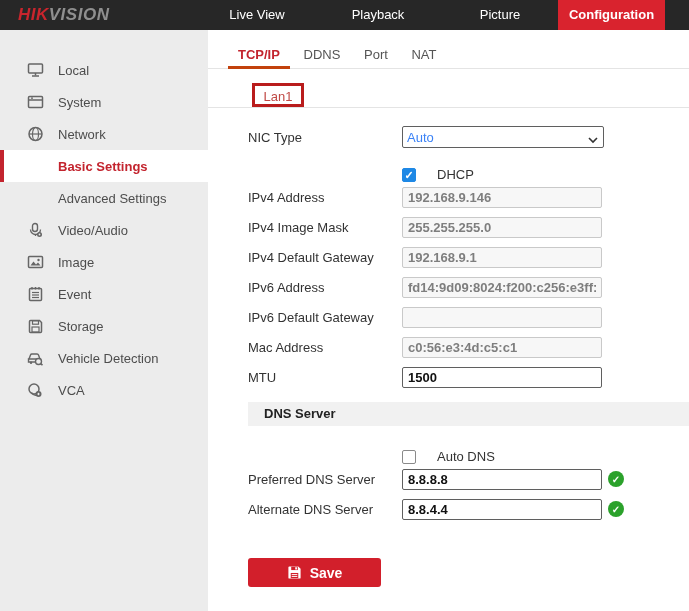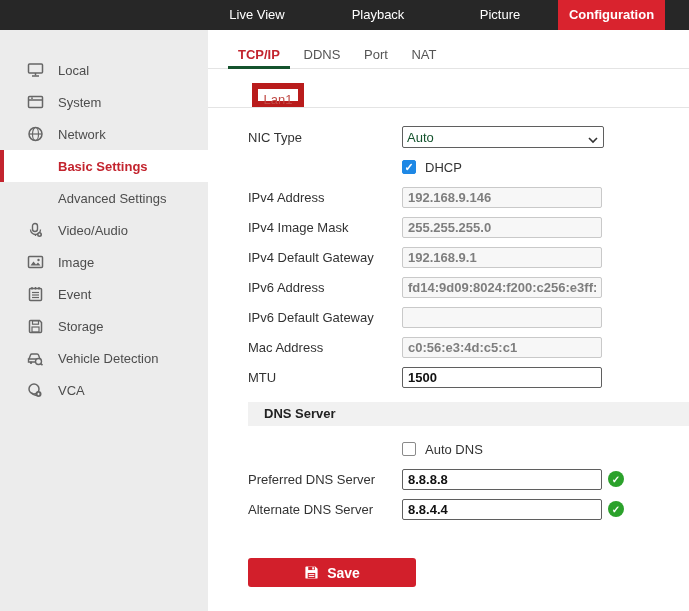--- a/index.html
+++ b/index.html
@@ -31,74 +31,77 @@
   .side-icon svg { width:17px; height:16px; display:block; }
   .side-label { margin-left:58px; font-size:13px; }
   .side-item.child .side-label { margin-left:58px; }
   .side-item.active { background:#fff; border-left:4px solid #c3242e; }
   .side-item.active .side-label { margin-left:54px; color:#c3242e; font-weight:bold; }
 
   
   .tabs { padding:14px 0 0 20px; border-bottom:1px solid #e4e4e4; }
   .tab { display:inline-block; padding:0 10px; line-height:22px; color:#555;
     cursor:pointer; margin-bottom:0; }
-  .tab.active { color:#c3242e; font-weight:bold; border-bottom:3px solid #14532d;
+  .tab.active { color:#c3242e; font-weight:bold; border-bottom:3px solid #c2410c;
     margin-bottom:-1px; }
 
   
   .lan-row { margin:14px 0 0 0; padding-left:44px; border-bottom:1px solid #e4e4e4;
     height:25px; }
   .lan-btn { display:inline-block; width:52px; height:24px; line-height:22px;
-    text-align:center; border:6px solid #b91c1c; color:#c04a46; background:#fff;
+    text-align:center; border:3px solid #b91c1c; color:#c04a46; background:#fff;
     font-size:13px; cursor:pointer; }
 
   
   .form { padding-left:40px; padding-top:14px; }
   .form-row { display:flex; align-items:center; height:30px; }
   .form-label { width:154px; flex:none; color:#333; }
   .text-input { width:200px; height:21px; border:1px solid #5f5f5f; border-radius:2px;
     padding:0 5px; font-size:13px; font-family:"Liberation Sans",sans-serif;
     color:#111; background:#fff;font-weight:bold; }
   .text-input:disabled { background:#f7f7f7; border:1px solid #c9c9c9; color:#7e7e7e; }
   .select-wrap { position:relative; width:202px; }
   select.nic-select { width:202px; height:22px; border:1px solid #5f5f5f;
-    border-radius:2px; background:#fff; font-size:13px; color:#14532d; padding:0 18px 0 4px;
+    border-radius:2px; background:#fff; font-size:13px; color:#3b82f6; padding:0 18px 0 4px;
     font-family:"Liberation Sans",sans-serif; appearance:none; -webkit-appearance:none; }
   .select-chevron { position:absolute; right:6px; top:6px; pointer-events:none; }
 
   
-  .check-row { display:flex; align-items:center; height:30px; padding-left:154px; }
+  .check-row { display:flex; align-items:flex-end; height:30px; padding-left:154px;gap:12px; }
   .checkbox { width:14px; height:14px; border-radius:2px; display:inline-flex;
     align-items:center; justify-content:center; cursor:pointer; flex:none; }
   .checkbox.checked { background:#1e88e5; border:1px solid #1e88e5; }
   .checkbox.checked::after { content:"✓"; color:#fff; font-size:11px; font-weight:bold;
     line-height:1; }
   .checkbox.unchecked { background:#fff; border:1px solid #8a8a8a; }
   .check-label { margin-left:9px; color:#333; }
 
   
   .section-bar { margin-top:10px; margin-left:40px; height:24px; background:#f1f1f1;
     line-height:24px; padding-left:16px; font-weight:bold; color:#222; }
   .dns-block { padding-left:40px; }
   .dns-block .check-row { margin-top:8px; }
   .valid-badge { width:16px; height:16px; border-radius:50%; background:#2ba12b;
     margin-left:6px; display:inline-flex; align-items:center; justify-content:center;
     flex:none; }
   .valid-badge::after { content:"✓"; color:#fff; font-size:10px; font-weight:bold; }
 
   
-  .save-btn { margin:34px 0 0 40px; width:168px; height:29px; background:#d21f2b;
+  .save-btn { margin:34px 0 0 40px; width:133px; height:29px; background:#d21f2b;
     border:none; border-radius:3px; color:#fff; font-size:14px; font-weight:bold;
     display:flex; align-items:center; justify-content:center; gap:8px; cursor:pointer;
     font-family:"Liberation Sans",sans-serif; }
 </style>
 </head>
 <body>
 
 <div class="topbar">
+  <div class="logo">
+    <span class="hik">HIK</span><span class="vision">VISION</span>
+  </div>
   <div class="nav-item nav-live">Live View</div>
   <div class="nav-item nav-play">Playback</div>
   <div class="nav-item nav-pic">Picture</div>
   <div class="nav-item nav-conf">Configuration</div>
 </div>
 
 <div class="page">
 
   <div class="sidebar">
 

